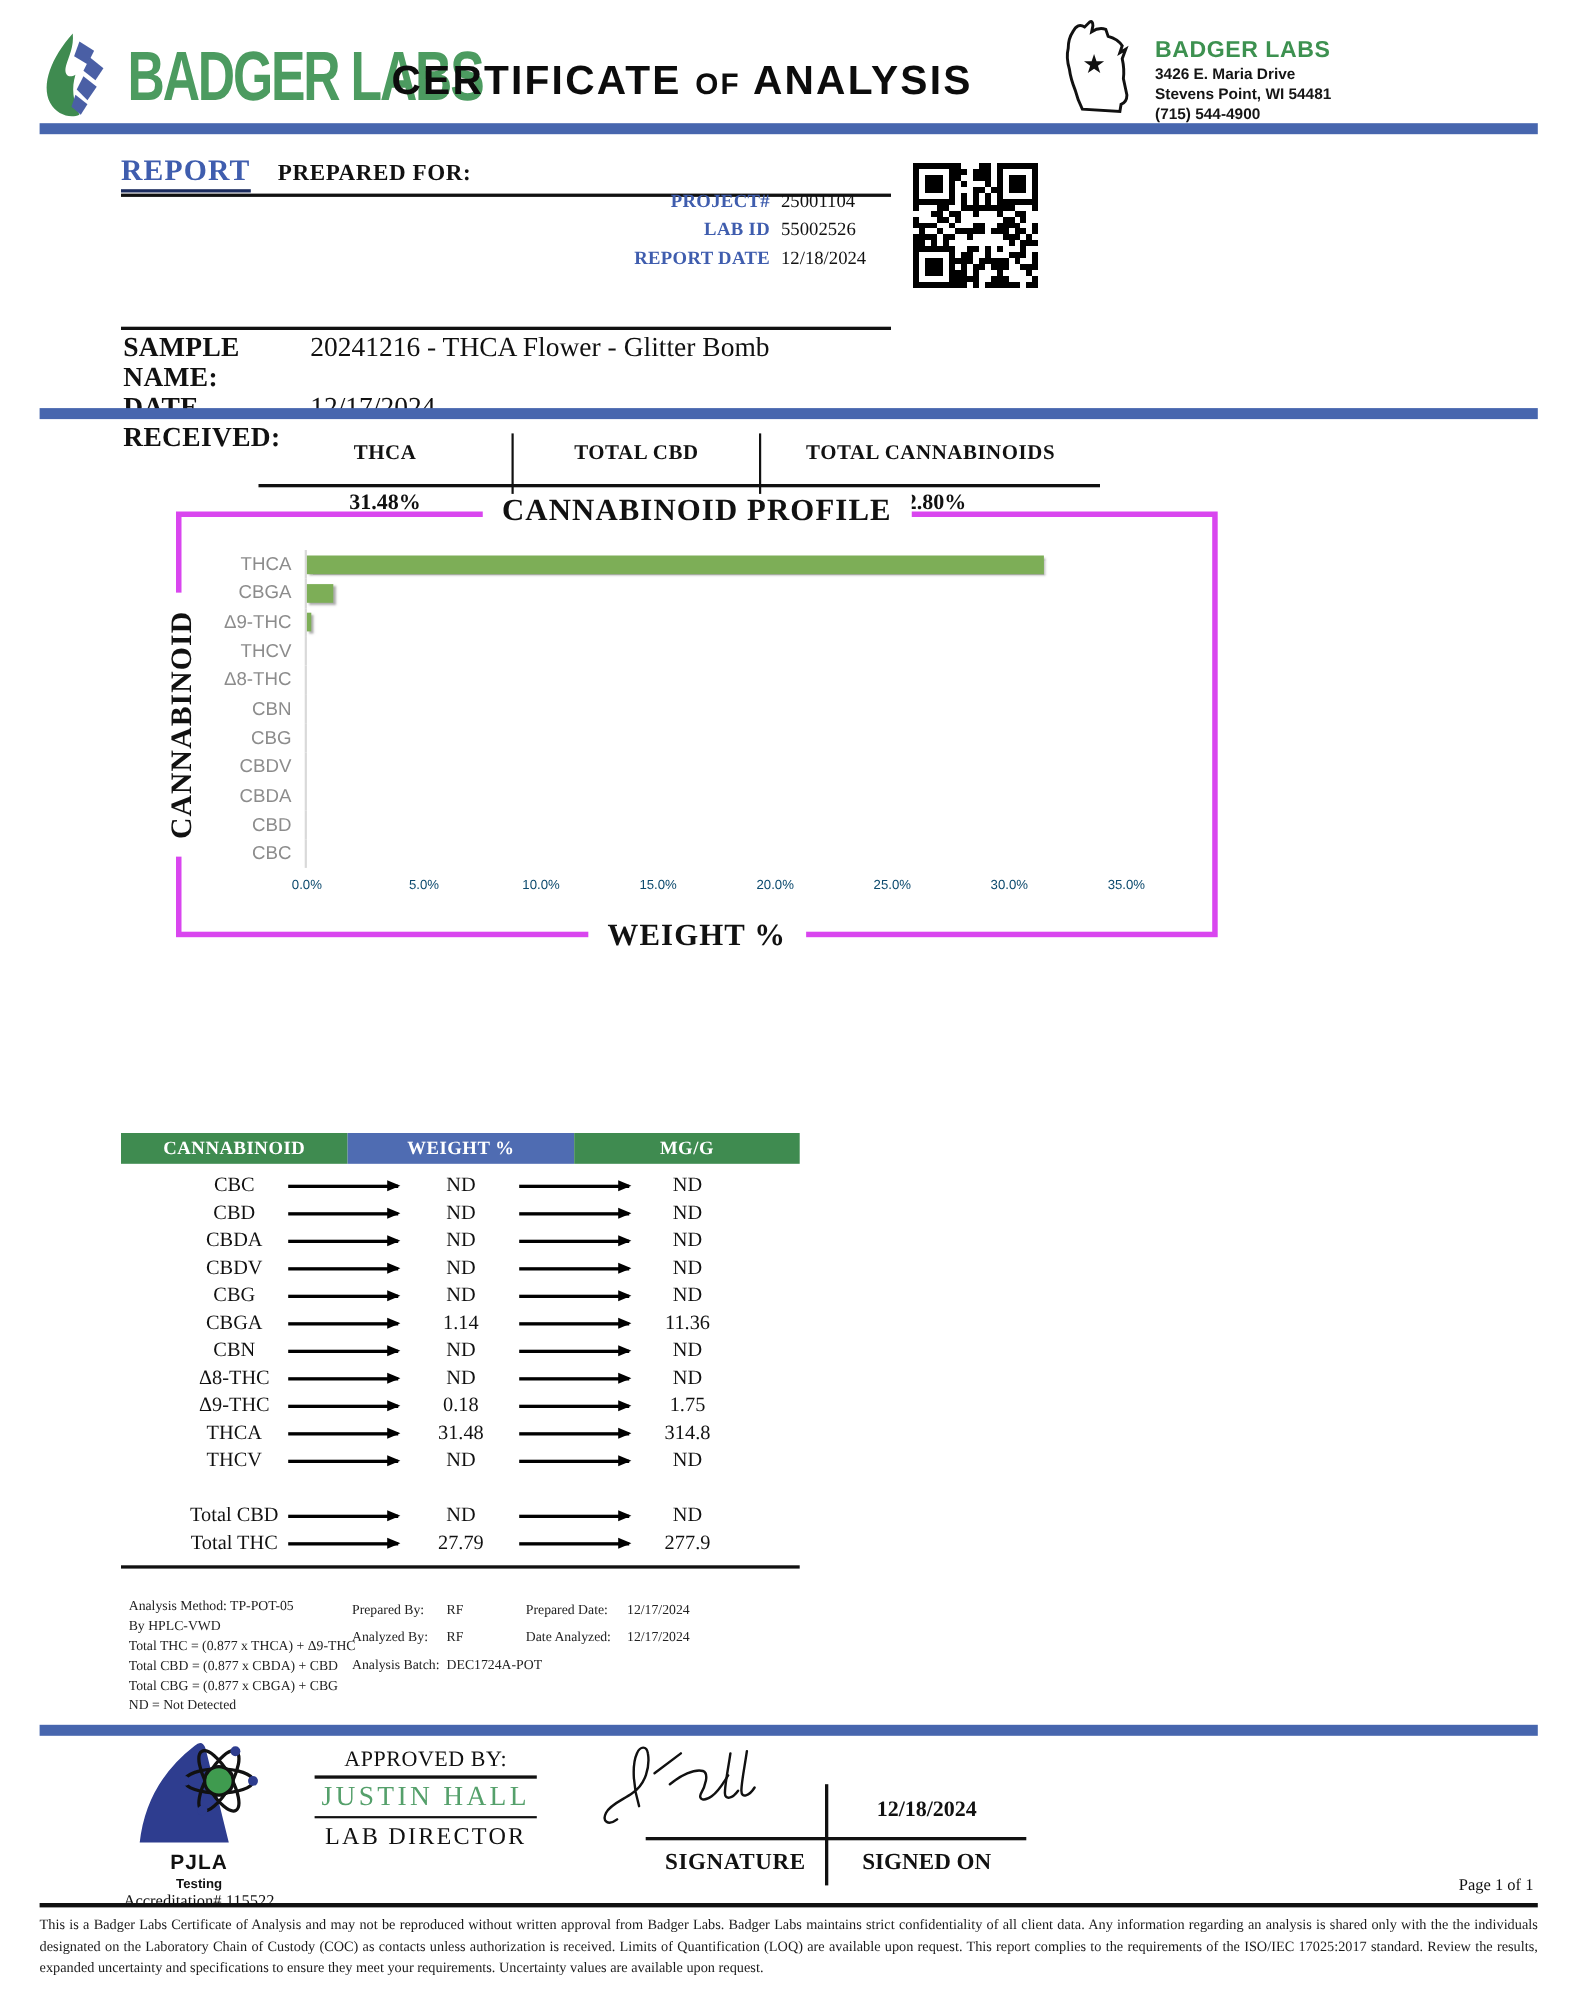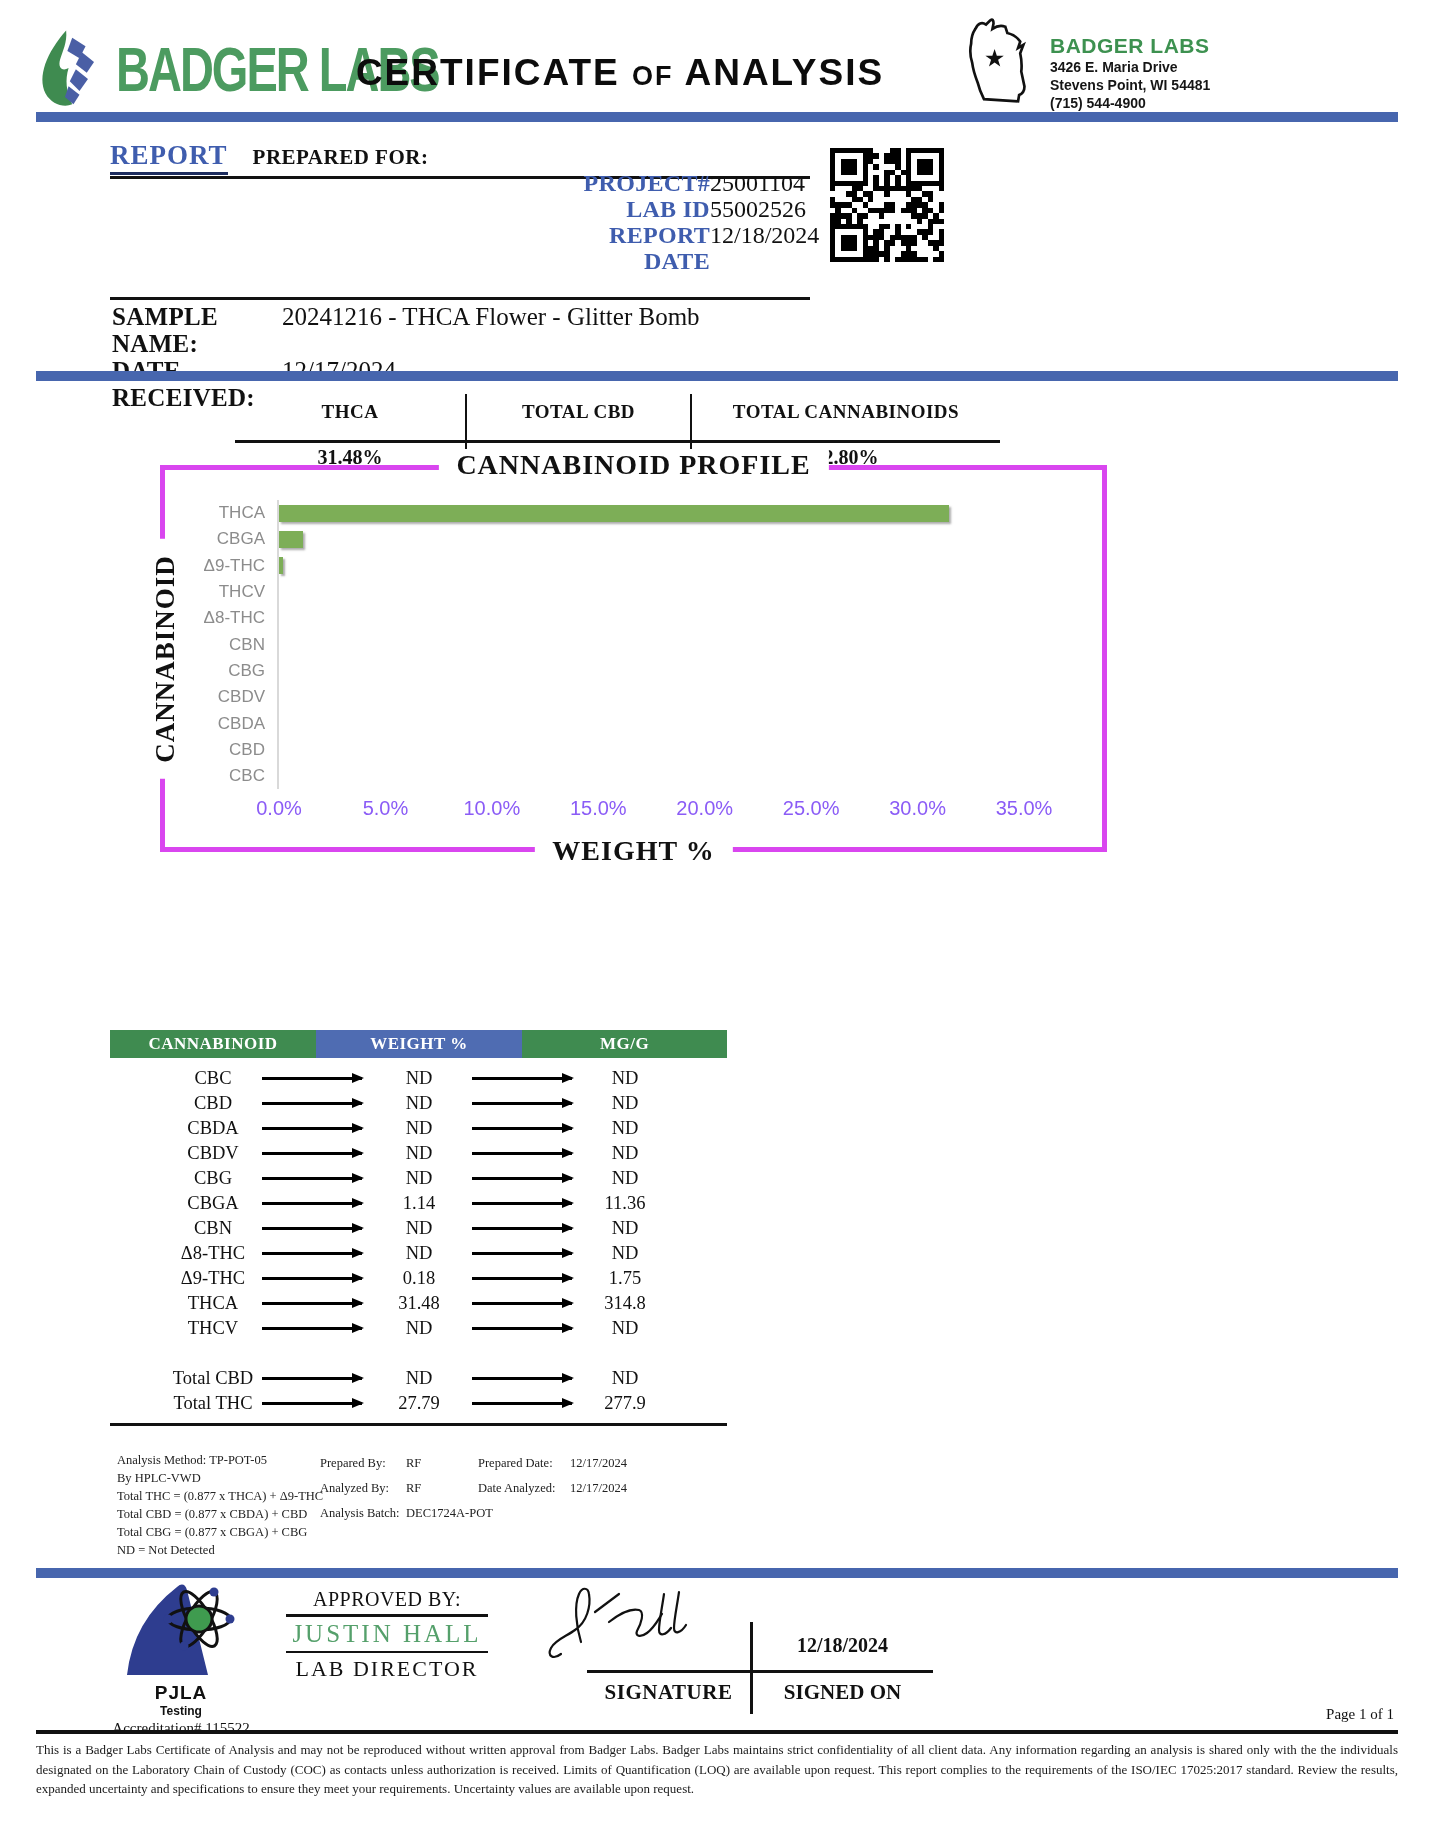--- a/index.html
+++ b/index.html
@@ -26,21 +26,21 @@
   
   .rep-head{position:absolute;left:110px;top:140px;white-space:nowrap}
   .rep-word{color:#3f5dae;font-weight:bold;font-size:27px;border-bottom:3px solid #1c2c5e;padding-bottom:1px;display:inline-block;letter-spacing:1px}
   .rep-sub{font-weight:bold;font-size:21px;margin-left:21px;letter-spacing:.5px}
   .hline{position:absolute;background:#111}
   .line1{left:110px;top:176px;width:700px;height:2.5px}
   .line2{left:110px;top:297px;width:700px;height:2.5px}
   .client{position:absolute;left:112px;top:181px;font-size:19px;line-height:1.5}
   .client-name{font-weight:bold;font-size:20px;letter-spacing:.5px}
   .meta{position:absolute;left:552px;top:170px;width:258px}
-  .meta-row{display:grid;grid-template-columns:1fr 100px;font-size:24px;line-height:26px}
+  .meta-row{display:grid;grid-template-columns:1fr 100px;column-gap:10px;font-size:17px;line-height:26px}
   .meta-label{text-align:right;color:#3f5dae;font-weight:bold;letter-spacing:.3px}
   .qr{position:absolute;left:830px;top:148px;width:114px;height:114px}
   .qr svg{width:100%;height:100%}
   .sample{position:absolute;left:112px;top:303px;font-size:25px}
   .sample-row{display:grid;grid-template-columns:170px auto;line-height:27px}
   .sample-label{font-weight:bold;letter-spacing:.3px}
 
   
   .summary{position:absolute;left:235px;top:394px;width:765px;height:78px;display:grid;grid-template-columns:230px 225px 310px}
   .sum-col{position:relative;text-align:center}
@@ -56,21 +56,21 @@
   .ch-xlabel{position:absolute;bottom:-20px;left:50%;transform:translateX(-50%);background:#fff;padding:0 18px;
              font-weight:bold;font-size:28px;letter-spacing:1px;white-space:nowrap}
   .ch-ylabel{position:absolute;left:0;top:50%;transform:translate(-50%,-50%) rotate(-90deg);background:#fff;
              padding:4px 16px;font-weight:bold;font-size:27px;letter-spacing:1px;white-space:nowrap}
   .ch-plot{margin-top:30px}
   .ch-row{display:flex;align-items:center;height:26.3px}
   .ch-cat{width:100px;text-align:right;padding-right:12px;font-family:"Liberation Sans",sans-serif;font-size:17px;color:#8c8c8c}
   .ch-barwrap{flex:1;margin-right:78px;border-left:2px solid #d9d9d9;height:100%;display:flex;align-items:center}
   .ch-bar{height:17px;background:#7dae57;box-shadow:2px 2px 2px rgba(90,90,90,.5)}
   .ch-ticks{position:relative;margin-left:114px;margin-right:78px;height:20px;margin-top:8px}
-  .ch-tick{position:absolute;transform:translateX(-50%);font-family:"Liberation Sans",sans-serif;font-size:20px;color:#8b5cf6;white-space:nowrap}
+  .ch-tick{position:absolute;transform:translateX(-50%);font-family:"Liberation Sans",sans-serif;font-size:12px;color:#0c4a6e;white-space:nowrap}
 
   
   .ctable{position:absolute;left:110px;top:1030px;width:617px}
   .ctable-head{display:grid;grid-template-columns:206px 206px 205px;height:28px}
   .th{color:#fff;font-weight:bold;font-size:17px;text-align:center;line-height:28px;letter-spacing:.5px}
   .th-green{background:#3f8b50}
   .th-blue{background:#4f6cb2}
   .trows{margin-top:8px}
   .trow{position:relative;height:25px;font-size:18.5px}
   .tc{position:absolute;top:0;line-height:25px;text-align:center}

